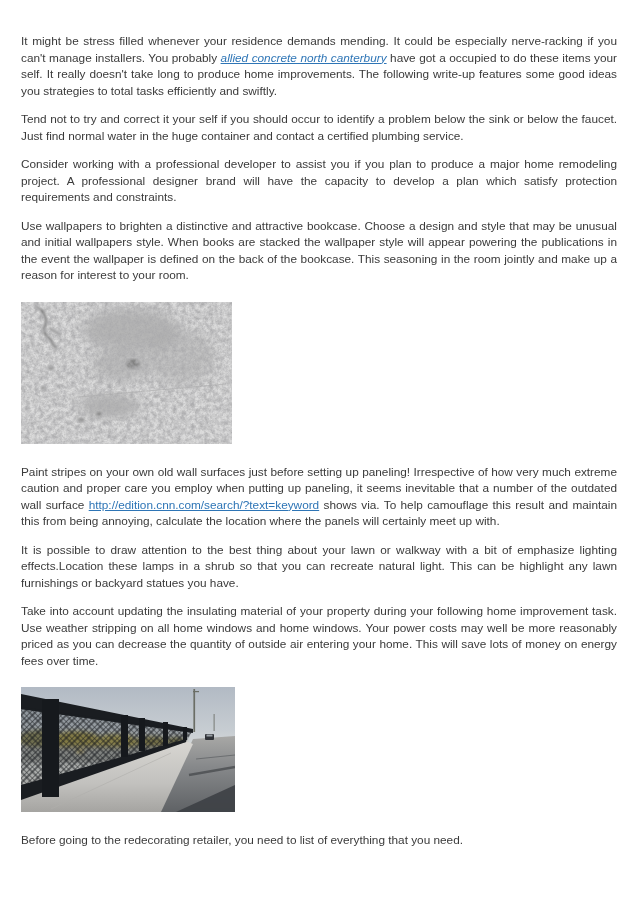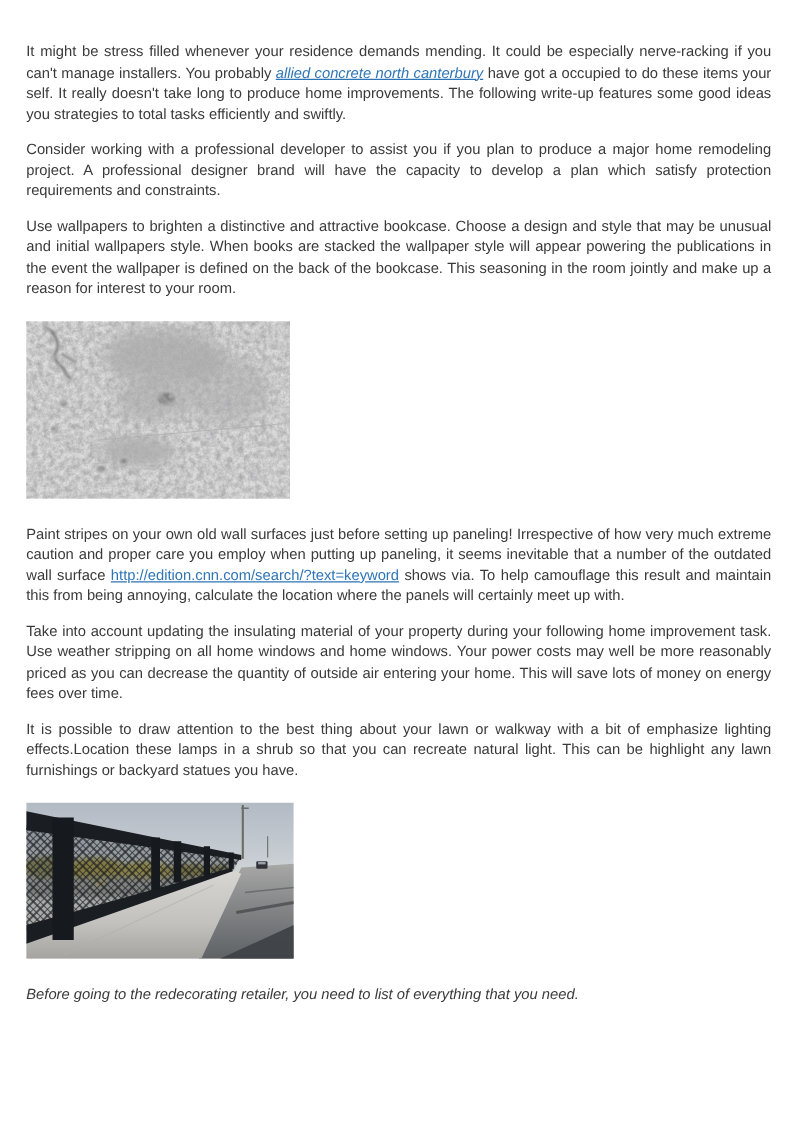--- a/index.html
+++ b/index.html
@@ -15,39 +15,40 @@
     font-family: "Liberation Sans", sans-serif;
     font-size: 11.8px;
     line-height: 16.5px;
     color: var(--text-color);
     padding: 33px 21px 30px 21px;
   }
   .para {
     margin: 0 0 12px 0;
     text-align: justify;
   }
-  .para:last-child { margin-bottom: 0; font-style: italic; }
+  .para:last-child { margin-bottom: 0; }
   .inline-link {
     color: var(--link-color);
     text-decoration: underline;
     cursor: pointer;
   }
   .inline-link.italic { font-style: italic; margin-top: 43px; }
   figure {
     margin: 18px 0 20px 0;
     padding: 0;
   }
   figure svg { display: block; }
 </style>
 </head>
 <body>
 
 <div id="flow">
 
 <p class="para"><span>It might be stress filled whenever your residence demands mending. It could be especially nerve-racking if you can't manage installers. You probably </span><a class="inline-link italic">allied concrete north canterbury</a><span> have got a occupied to do these items your self. It really doesn't take long to produce home improvements. The following write-up features some good ideas you strategies to total tasks efficiently and swiftly.</span></p>
+    <p class="para"><span>Tend not to try and correct it your self if you should occur to identify a problem below the sink or below the faucet. Just find normal water in the huge container and contact a certified plumbing service.</span></p>
     <p class="para"><span>Consider working with a professional developer to assist you if you plan to produce a major home remodeling project. A professional designer brand will have the capacity to develop a plan which satisfy protection requirements and constraints.</span></p>
     <p class="para"><span>Use wallpapers to brighten a distinctive and attractive bookcase. Choose a design and style that may be unusual and initial wallpapers style. When books are stacked the wallpaper style will appear powering the publications in the event the wallpaper is defined on the back of the bookcase. This seasoning in the room jointly and make up a reason for interest to your room.</span></p>
     <figure aria-label="grey concrete wall texture with dark speckles, stains and a crack at top left">
     <svg width="211" height="142" viewBox="0 0 211 142" xmlns="http://www.w3.org/2000/svg">
       <defs>
         <filter id="grain1" x="0" y="0" width="100%" height="100%">
           <feTurbulence type="fractalNoise" baseFrequency="0.22" numOctaves="5" seed="4" stitchTiles="stitch"></feTurbulence>
           <feColorMatrix type="matrix" values="0 0 0 0 0.42  0 0 0 0 0.42  0 0 0 0 0.43  1.8 0 0 0 -0.55"></feColorMatrix>
         </filter>
         <filter id="grain2" x="0" y="0" width="100%" height="100%">
@@ -82,22 +83,22 @@
         <path d="M14,4 l10,6" fill="none" stroke="#6e6e6e" stroke-width="2"></path>
       </g>
 
       <path d="M58,95 L205,82" stroke="#adadad" stroke-width="1" opacity="0.6"></path>
 
       <rect x="0" y="0" width="211" height="142" filter="url(#grain1)"></rect>
       <rect x="0" y="0" width="211" height="142" filter="url(#grain2)" opacity="0.7"></rect>
     </svg>
   </figure>
     <p class="para"><span>Paint stripes on your own old wall surfaces just before setting up paneling! Irrespective of how very much extreme caution and proper care you employ when putting up paneling, it seems inevitable that a number of the outdated wall surface </span><a class="inline-link">http://edition.cnn.com/search/?text=keyword</a><span> shows via. To help camouflage this result and maintain this from being annoying, calculate the location where the panels will certainly meet up with.</span></p>
+    <p class="para"><span>It is possible to draw attention to the best thing about your lawn or walkway with a bit of emphasize lighting effects.Location these lamps in a shrub so that you can recreate natural light. This can be highlight any lawn furnishings or backyard statues you have.</span></p>
     <p class="para"><span>Take into account updating the insulating material of your property during your following home improvement task. Use weather stripping on all home windows and home windows. Your power costs may well be more reasonably priced as you can decrease the quantity of outside air entering your home. This will save lots of money on energy fees over time.</span></p>
-    <p class="para"><span>It is possible to draw attention to the best thing about your lawn or walkway with a bit of emphasize lighting effects.Location these lamps in a shrub so that you can recreate natural light. This can be highlight any lawn furnishings or backyard statues you have.</span></p>
     <figure aria-label="overpass walkway with dark chain-link fence on concrete barrier beside an asphalt road under an overcast sky">
     <svg width="214" height="125" viewBox="0 0 214 125" xmlns="http://www.w3.org/2000/svg">
       <defs>
         <linearGradient id="skyG" x1="0" y1="0" x2="0" y2="1">
           <stop offset="0" stop-color="#b2bac4"></stop>
           <stop offset="0.35" stop-color="#c7cdd2"></stop>
           <stop offset="0.55" stop-color="#dcdedd"></stop>
           <stop offset="0.8" stop-color="#e8e6e1"></stop>
         </linearGradient>
         <linearGradient id="roadG" x1="0" y1="0" x2="0" y2="1">

